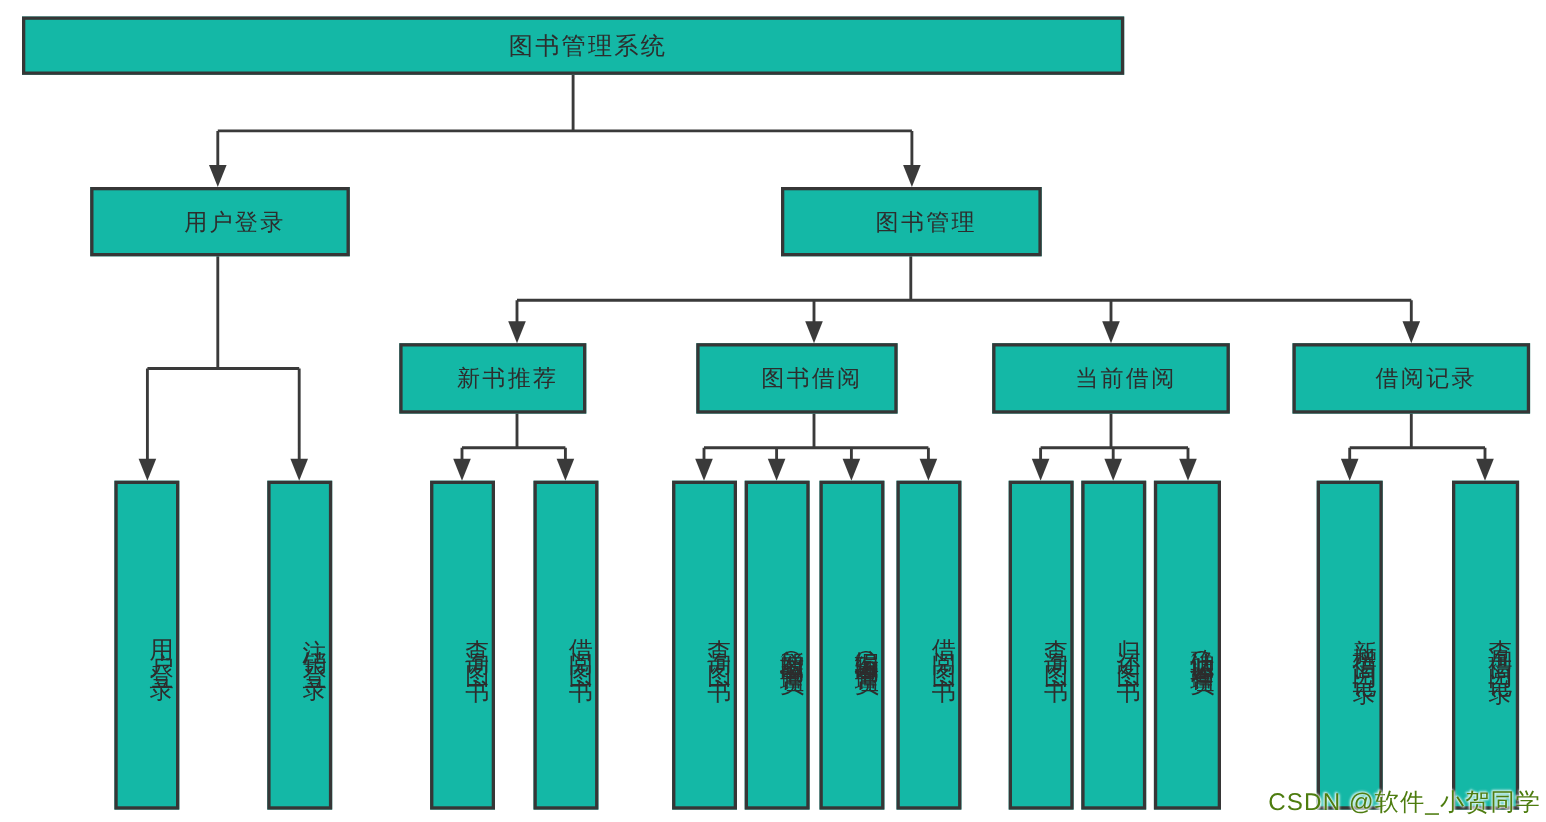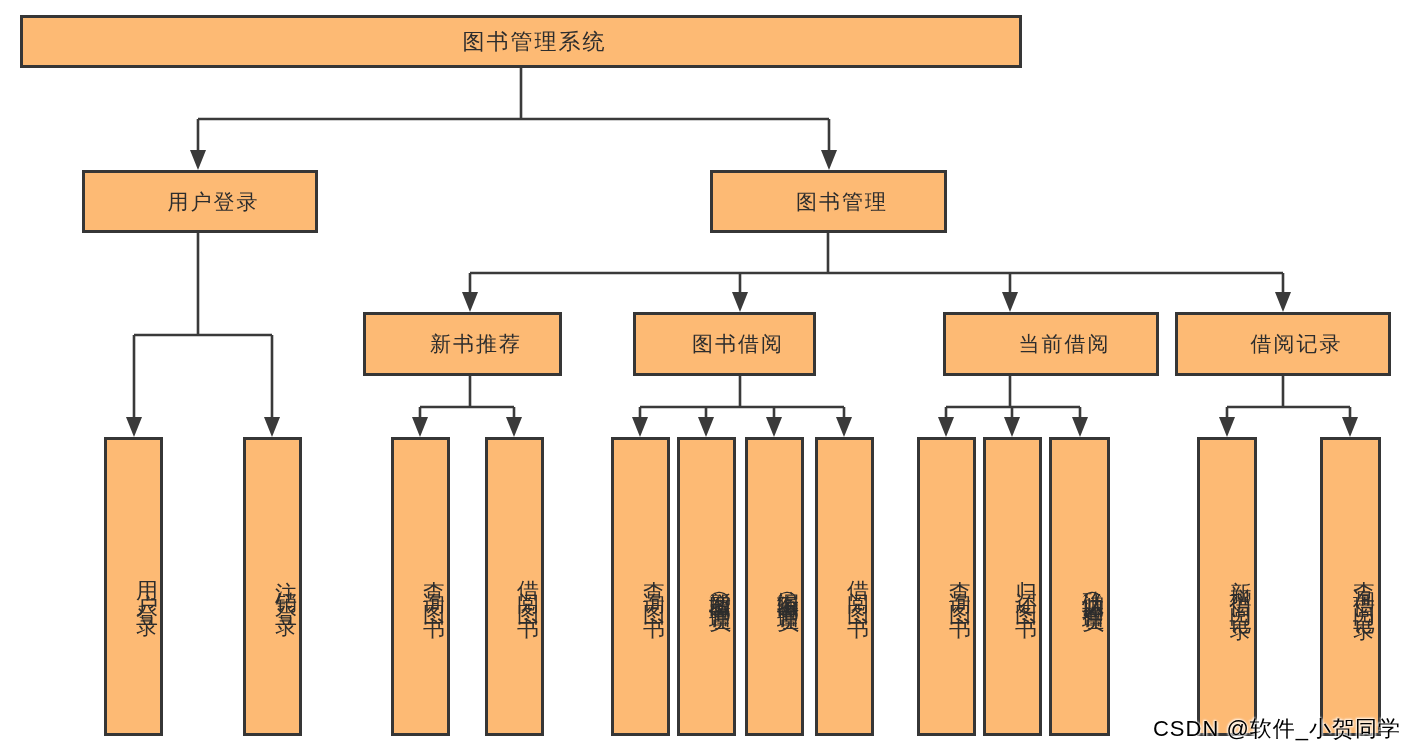--- a/index.html
+++ b/index.html
@@ -14,21 +14,21 @@
   #connectors {
     position: absolute;
     left: 0; top: 0;
     width: 1405px; height: 747px;
     pointer-events: none;
   }
   .box {
     position: absolute;
     box-sizing: border-box;
     border: 3px solid #363636;
-    background: #fdba74;
+    background: #14b8a6;
     display: flex;
     align-items: center;
     justify-content: center;
     color: #2d2d2d;
     padding-left: 27px;
   }
   .h-label {
     font-size: 21px;
     letter-spacing: 2px;
     color: #2d2d2d;
@@ -42,44 +42,44 @@
     color: #2d2d2d;
     line-height: 1;
   }
   .ls-lg { letter-spacing: 12px; }  
   .ls-md { letter-spacing: 8px; }   
   .ls-sm { letter-spacing: 3px; }   
   
   .b-root { left: 20px;  top: 15px;  width: 1002px; height: 53px; }
   .b-l2a  { left: 82px;  top: 170px; width: 236px;  height: 63px; }
   .b-l2b  { left: 710px; top: 170px; width: 237px;  height: 63px; align-items: center; }
-  .b-m1   { left: 363px; top: 312px; width: 199px;  height: 64px; }
+  .b-m1   { left: 363px; top: 312px; width: 170px;  height: 64px; }
   .b-m2   { left: 633px; top: 312px; width: 183px;  height: 64px; }
-  .b-m3   { left: 943px; top: 312px; width: 216px;  height: 64px; }
+  .b-m3   { left: 902px; top: 312px; width: 216px;  height: 64px; }
   .b-m4   { left: 1175px;top: 312px; width: 216px;  height: 64px; }
   .leaf   { top: 437px; height: 299px; width: 59px; }
   .f1  { left: 104px; }
   .f2  { left: 243px; }
   .f3  { left: 391px; }
   .f4  { left: 485px; }
   .f5  { left: 611px; }
   .f6  { left: 677px; }
   .f7  { left: 745px; }
   .f8  { left: 815px; }
   .f9  { left: 917px; }
   .f10 { left: 983px; }
   .f11 { left: 1049px; width: 61px; }
   .f12 { left: 1197px; width: 60px; }
   .f13 { left: 1320px; width: 61px; }
   #watermark {
     position: absolute;
     right: 4px;
     bottom: 3px;
     font-size: 22px;
-    color: #000000;
+    color: #4d7c0f;
     letter-spacing: 1px;
     text-shadow: 1px 1px 2px rgba(255,255,255,0.95), -1px -1px 2px rgba(255,255,255,0.95), 0 0 3px rgba(255,255,255,0.9);
     z-index: 5;
     white-space: nowrap;
   }
 </style>
 </head>
 <body>
 
 <div id="canvas">

